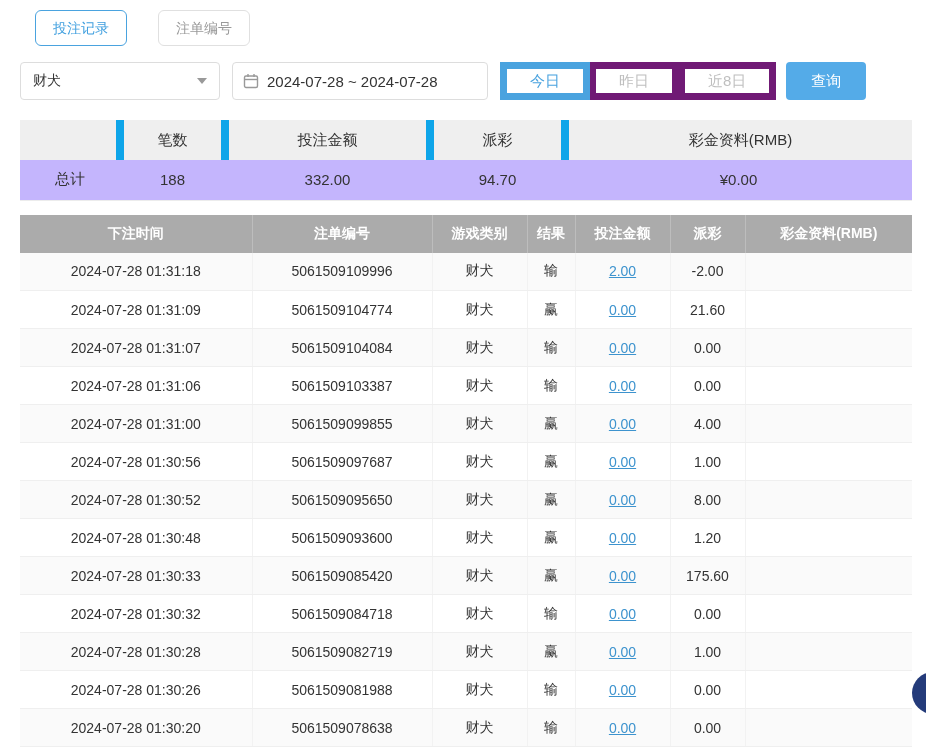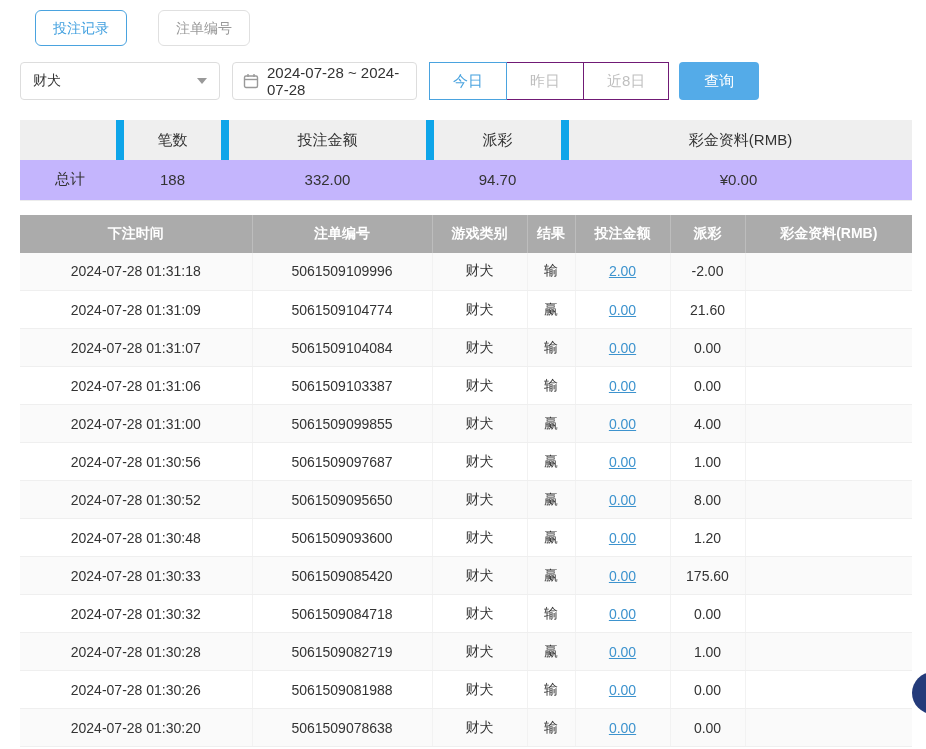--- a/index.html
+++ b/index.html
@@ -37,29 +37,29 @@
     padding: 0 12px; font-size: 14px; color: #333; cursor: pointer; background:#fff;
   }
   .caret {
     width: 0; height: 0;
     border-left: 5px solid transparent;
     border-right: 5px solid transparent;
     border-top: 6px solid #999;
   }
   .date-input {
     margin-left: 12px;
-    width: 185px; height: 38px;
+    width: 256px; height: 38px;
     border: 1px solid #ddd; border-radius: 4px;
     display: flex; align-items: center; gap: 8px;
     padding: 0 10px; font-size: 15px; color: #333; cursor: pointer; background:#fff;
   }
   .btn-group { display: flex; margin-left: 12px; }
   .qbtn {
     height: 38px; padding: 0 23px;
-    border: 1px solid #701a75; background: #fff;
+    border: 7px solid #701a75; background: #fff;
     color: #bfbfbf; font-size: 15px; cursor: pointer;
     font-family: inherit;
   }
   .qbtn + .qbtn { margin-left: -1px; }
   .qbtn.active { border-color: #4aa3df; color: #4aa3df; position: relative; z-index: 1; }
   .search-btn {
     margin-left: 10px;
     height: 38px; width: 80px;
     background: #54abe8; color: #fff;
     border: none; border-radius: 4px;

